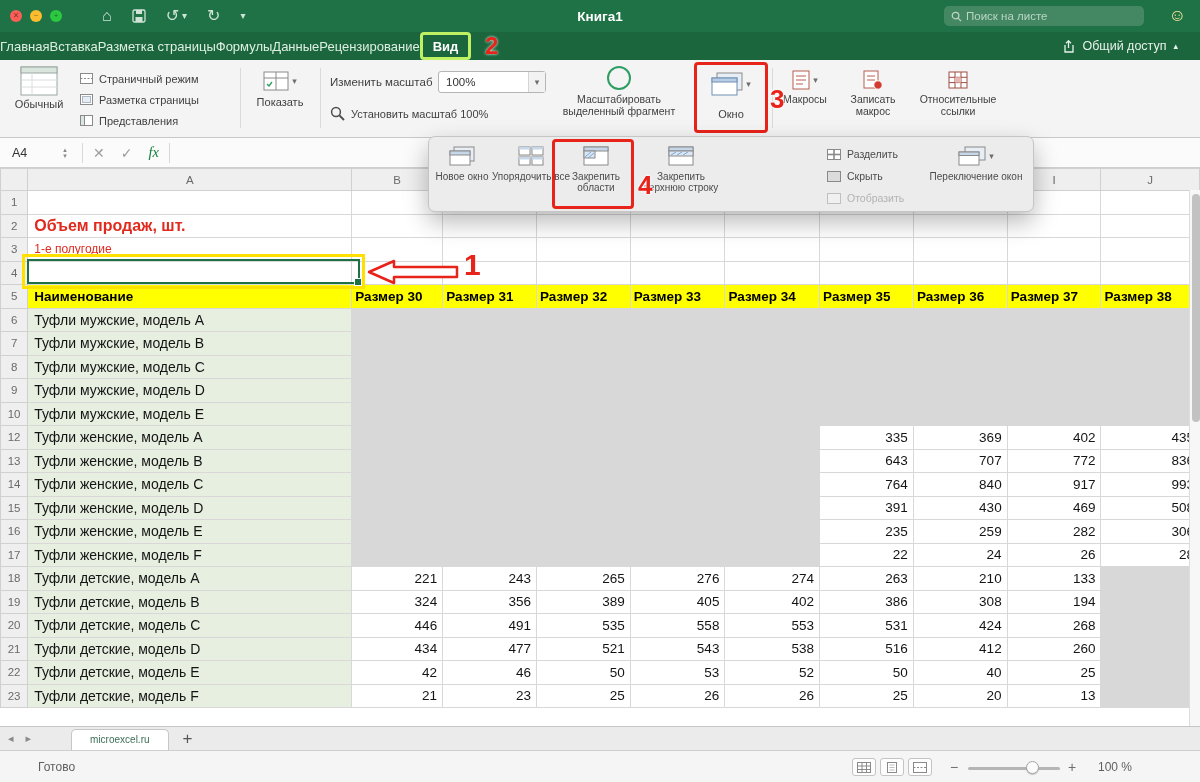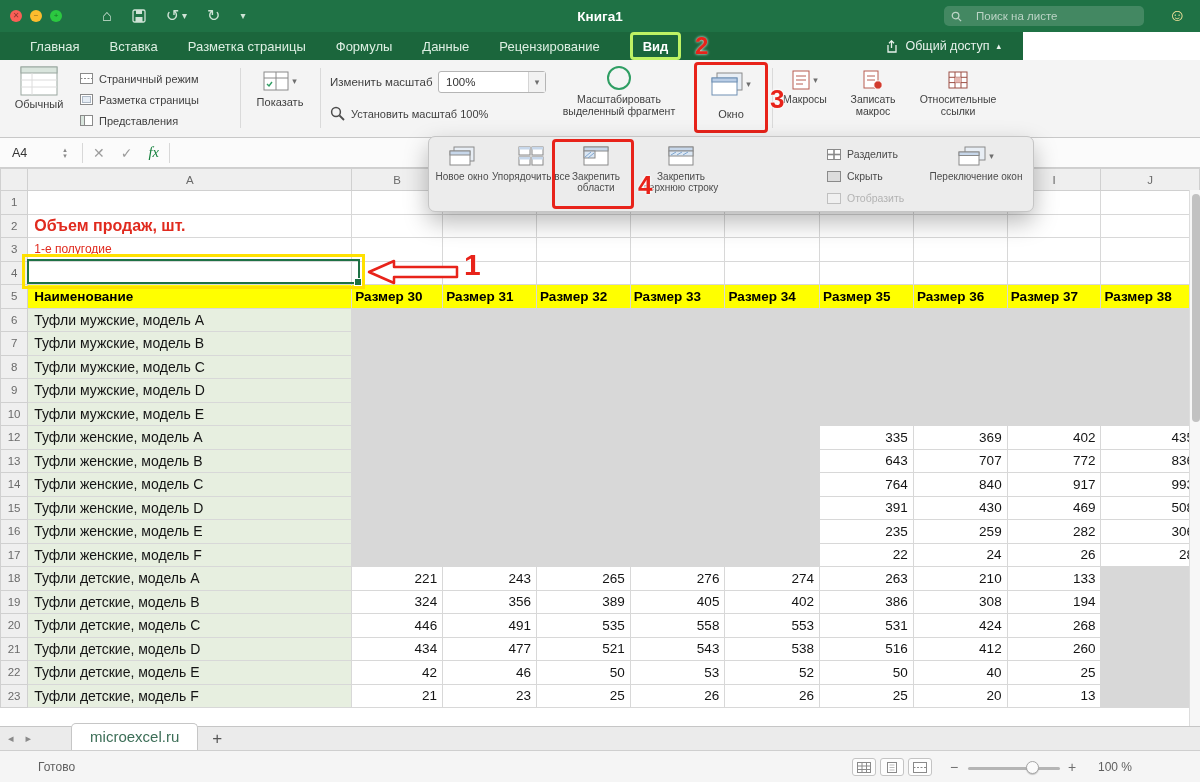--- a/index.html
+++ b/index.html
@@ -10,27 +10,27 @@
   .lights { display:flex; gap:8px; margin-left:10px; }
   .light { width:12px; height:12px; border-radius:50%; position:relative; font-size:8px; line-height:12px; text-align:center; color:rgba(0,0,0,.45); }
   .light.red { background:#f95f56; }
   .light.yellow { background:#fdbc2e; }
   .light.green { background:#2bc840; }
   .tb-icons { display:flex; align-items:center; gap:20px; margin-left:40px; color:#cfe3d6; }
   .tbi { font-size:16px; line-height:16px; cursor:default; }
   .tbi.small { font-size:10px; }
   .tb-undo { display:flex; align-items:center; gap:3px; }
   .tb-title { position:absolute; left:0; right:0; text-align:center; color:#ffffff; font-size:13.5px; font-weight:700; pointer-events:none; }
-  .search { position:absolute; right:56px; top:6px; width:200px; height:20px; background:rgba(255,255,255,.16); border-radius:5px; display:flex; align-items:center; padding:0 7px; gap:14px; }
+  .search { position:absolute; right:56px; top:6px; width:200px; height:20px; background:rgba(255,255,255,.16); border-radius:5px; display:flex; align-items:center; padding:0 7px; gap:4px; }
   .search input { background:transparent; border:none; outline:none; color:#e2efe7; font-size:11.5px; width:160px; font-family:inherit; }
   .search input::placeholder { color:#bcd4c6; }
   .smiley { position:absolute; right:14px; top:6px; font-size:17px; color:#ffe9a0; }
 
   
-  .tabbar { position:absolute; left:0; top:32px; width:1023px; height:28px; background:#1b663c; display:flex; align-items:center; padding-left:30px; gap:30px; z-index:10; }
+  .tabbar { position:absolute; left:0; top:32px; width:1200px; height:28px; background:#1b663c; display:flex; align-items:center; z-index:10; }
   .tab { color:#ddefe3; font-size:13px; white-space:nowrap; cursor:default; }
   .tab-active-wrap { position:relative; border:3px solid #bef264; border-radius:4px; padding:2px 10px; }
   .tab-active-wrap .tab { color:#ffffff; font-weight:700; }
   .share { margin-left:auto; margin-right:22px; display:flex; align-items:center; gap:7px; color:#e8f2ec; font-size:12.5px; white-space:nowrap; }
 
   
   .ribbon { position:absolute; left:0; top:60px; width:1200px; height:78px; background:#f4f4f4; border-bottom:1px solid #c8c8c8; z-index:5; }
   .rlbl { font-size:11px; color:#3f3f3f; line-height:12px; }
   .rbtn { position:absolute; text-align:center; color:#3f3f3f; }
   .vsep { position:absolute; top:8px; height:60px; width:1px; background:#dadada; }
@@ -109,21 +109,21 @@
   .mrow.disabled { color:#b3b3b3; }
   #mi-switch { left:494px; width:106px; }
 
   
   .vscroll { position:absolute; left:1189px; top:190px; width:11px; height:536px; background:#f7f7f7; border-left:1px solid #dddddd; z-index:30; }
   .vthumb { position:absolute; left:1.5px; top:4px; width:8px; height:228px; background:#c2c2c2; border-radius:4px; }
 
   
   .tabsbar { position:absolute; left:0; top:726px; width:1200px; height:24px; background:#ebebeb; border-top:1px solid #c6c6c6; display:flex; align-items:center; z-index:10; }
   .sheetnav { display:flex; gap:12px; margin-left:8px; color:#8a8a8a; font-size:11px; }
-  .sheettab { margin-left:40px; background:#fff; border:1px solid #c6c6c6; border-bottom:none; border-radius:5px 5px 0 0; padding:4px 18px 5px; font-size:15px; color:#3c6e57; align-self:flex-end; }
+  .sheettab { margin-left:40px; background:#fff; border:1px solid #c6c6c6; border-bottom:none; border-radius:5px 5px 0 0; padding:4px 18px 5px; font-size:10px; color:#3c6e57; align-self:flex-end; }
   .addsheet { margin-left:14px; font-size:17px; color:#555; line-height:14px; }
 
   
   .status { position:absolute; left:0; top:750px; width:1200px; height:32px; background:#f5f5f5; border-top:1px solid #cfcfcf; z-index:10; }
   .ready { position:absolute; left:38px; top:9px; font-size:12px; color:#5f5f5f; }
   .viewbox { position:absolute; top:7px; width:24px; height:18px; border:1px solid #c4c4c4; background:#fdfdfd; border-radius:3px; display:flex; align-items:center; justify-content:center; }
   #vb1 { left:852px; } #vb2 { left:880px; } #vb3 { left:908px; }
   .zminus { position:absolute; left:950px; top:8px; color:#6e6e6e; font-size:14px; }
   .ztrack { position:absolute; left:968px; top:16px; width:92px; height:3px; background:#b5b5b5; border-radius:2px; }
   .zknob { position:absolute; left:1026px; top:10px; width:13px; height:13px; border-radius:50%; background:#fbfbfb; border:1px solid #a6a6a6; box-shadow:0 1px 1px rgba(0,0,0,.2); }

